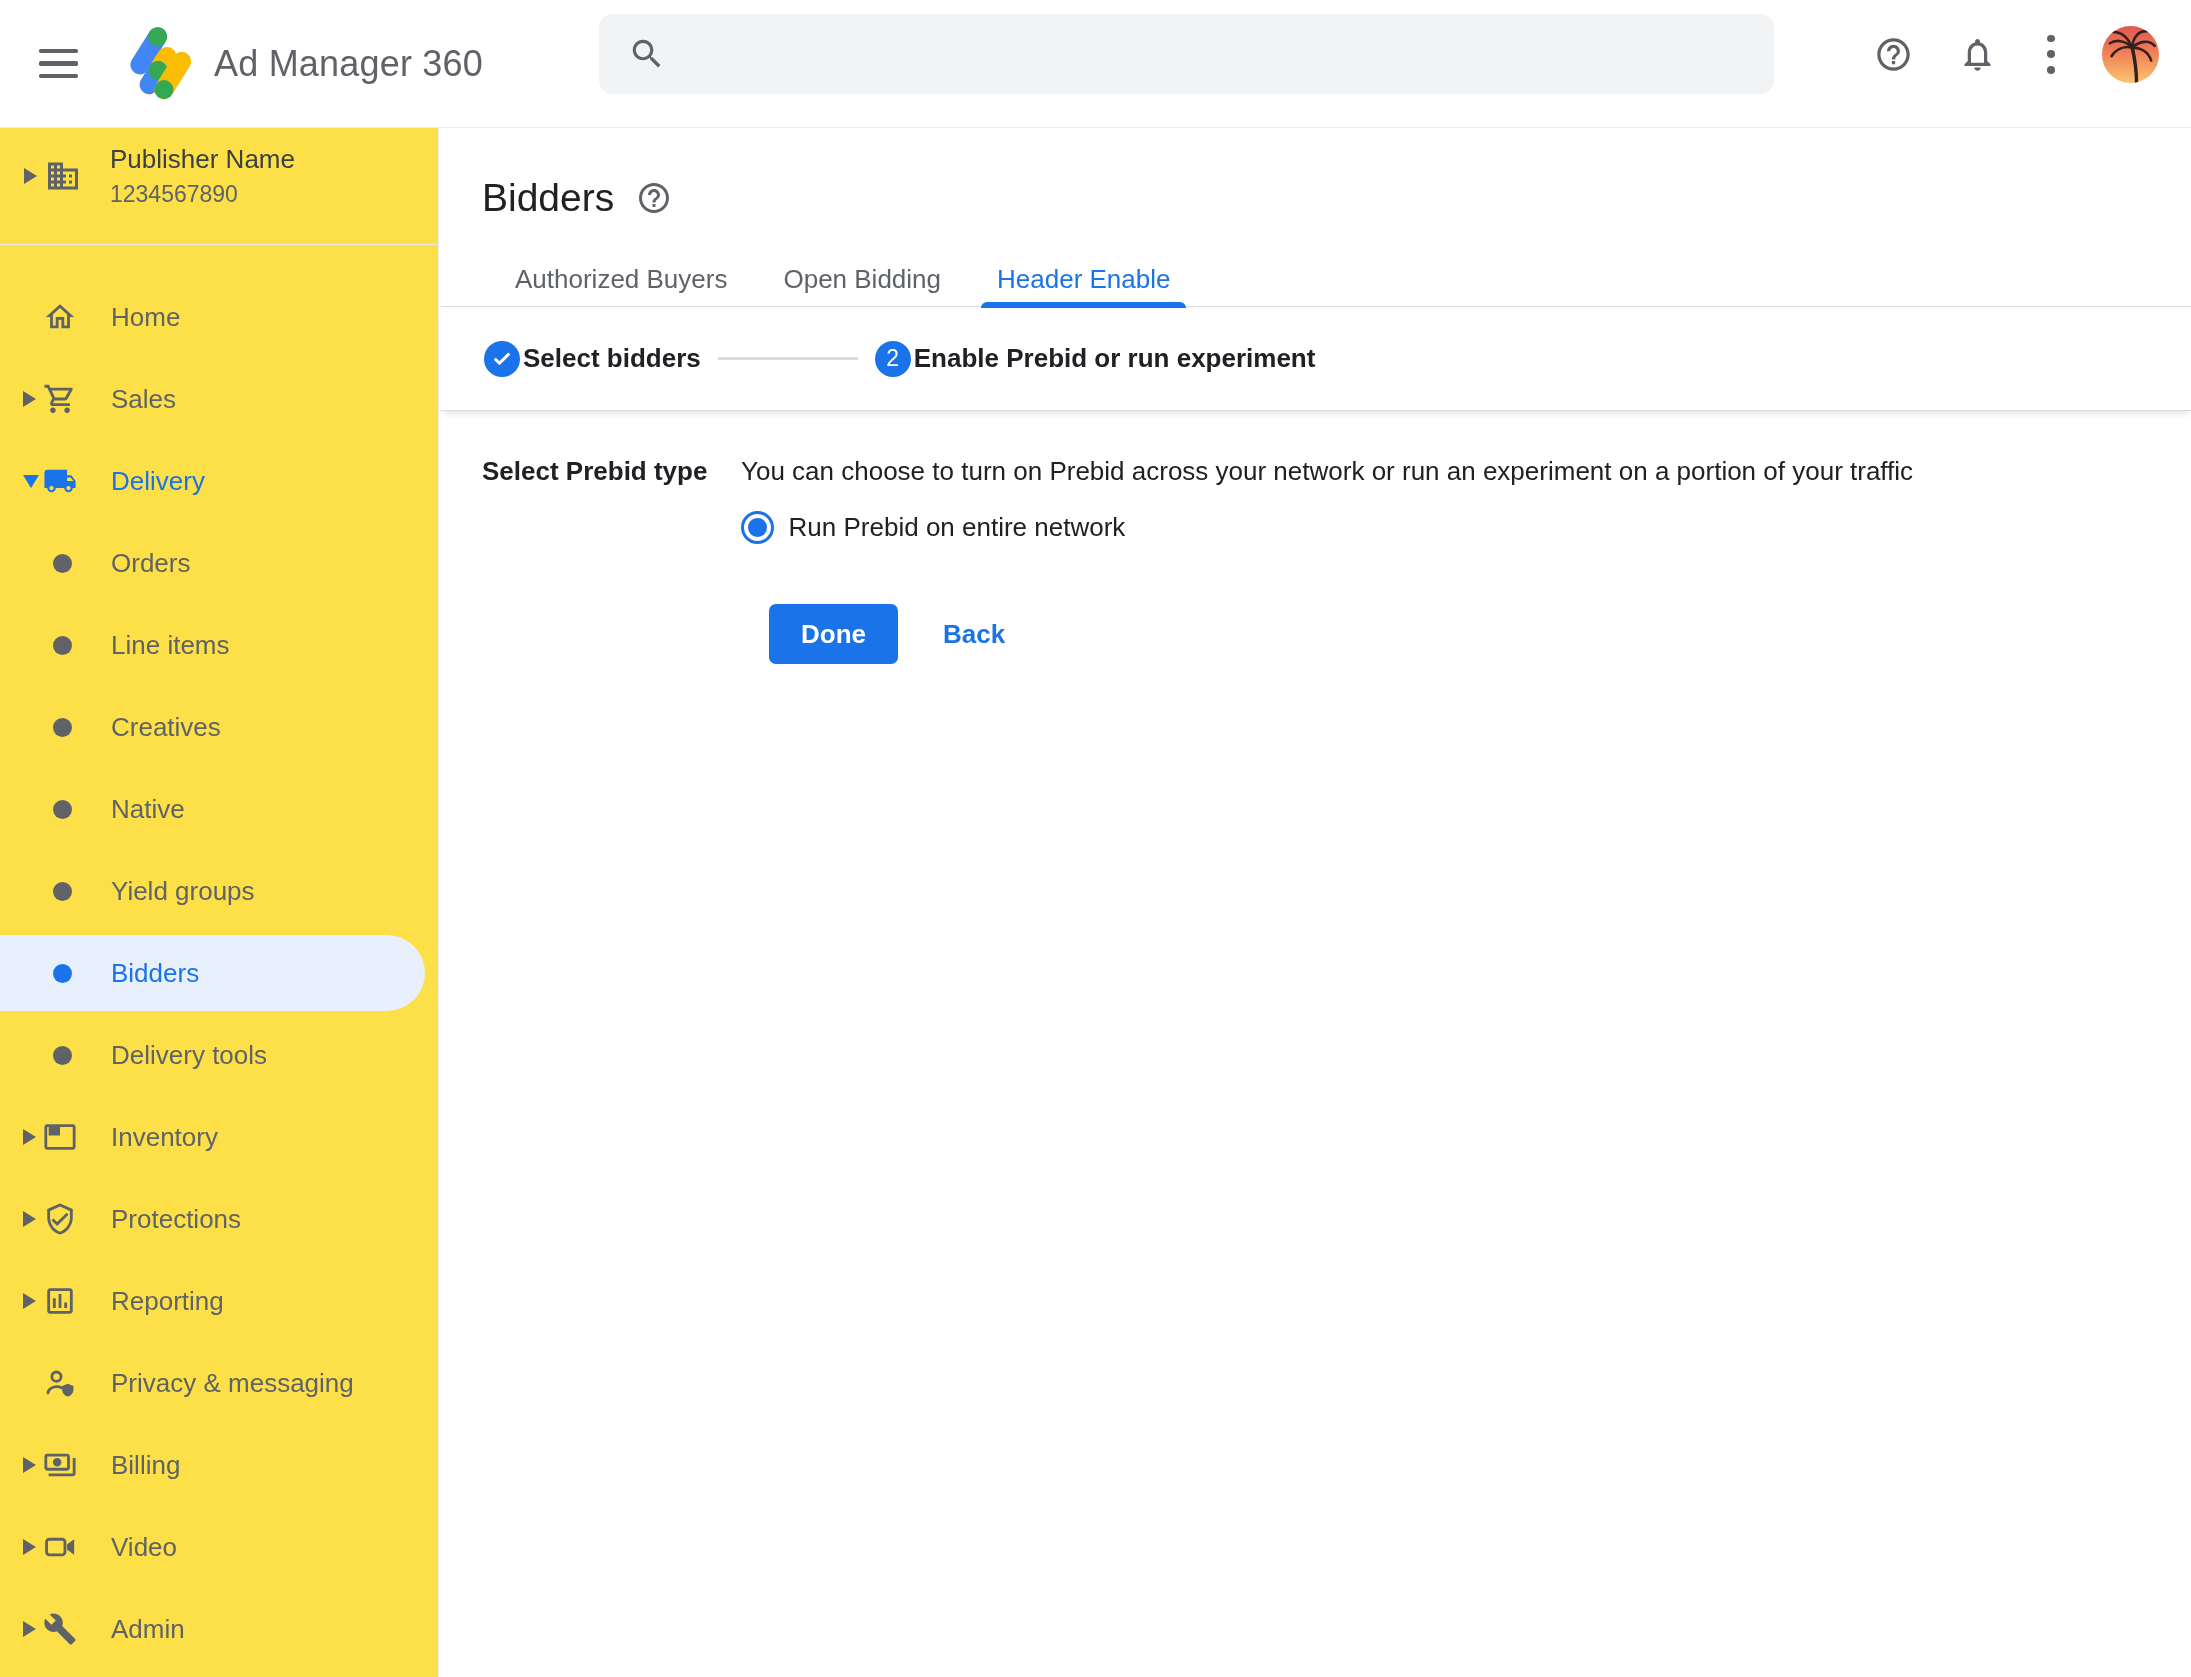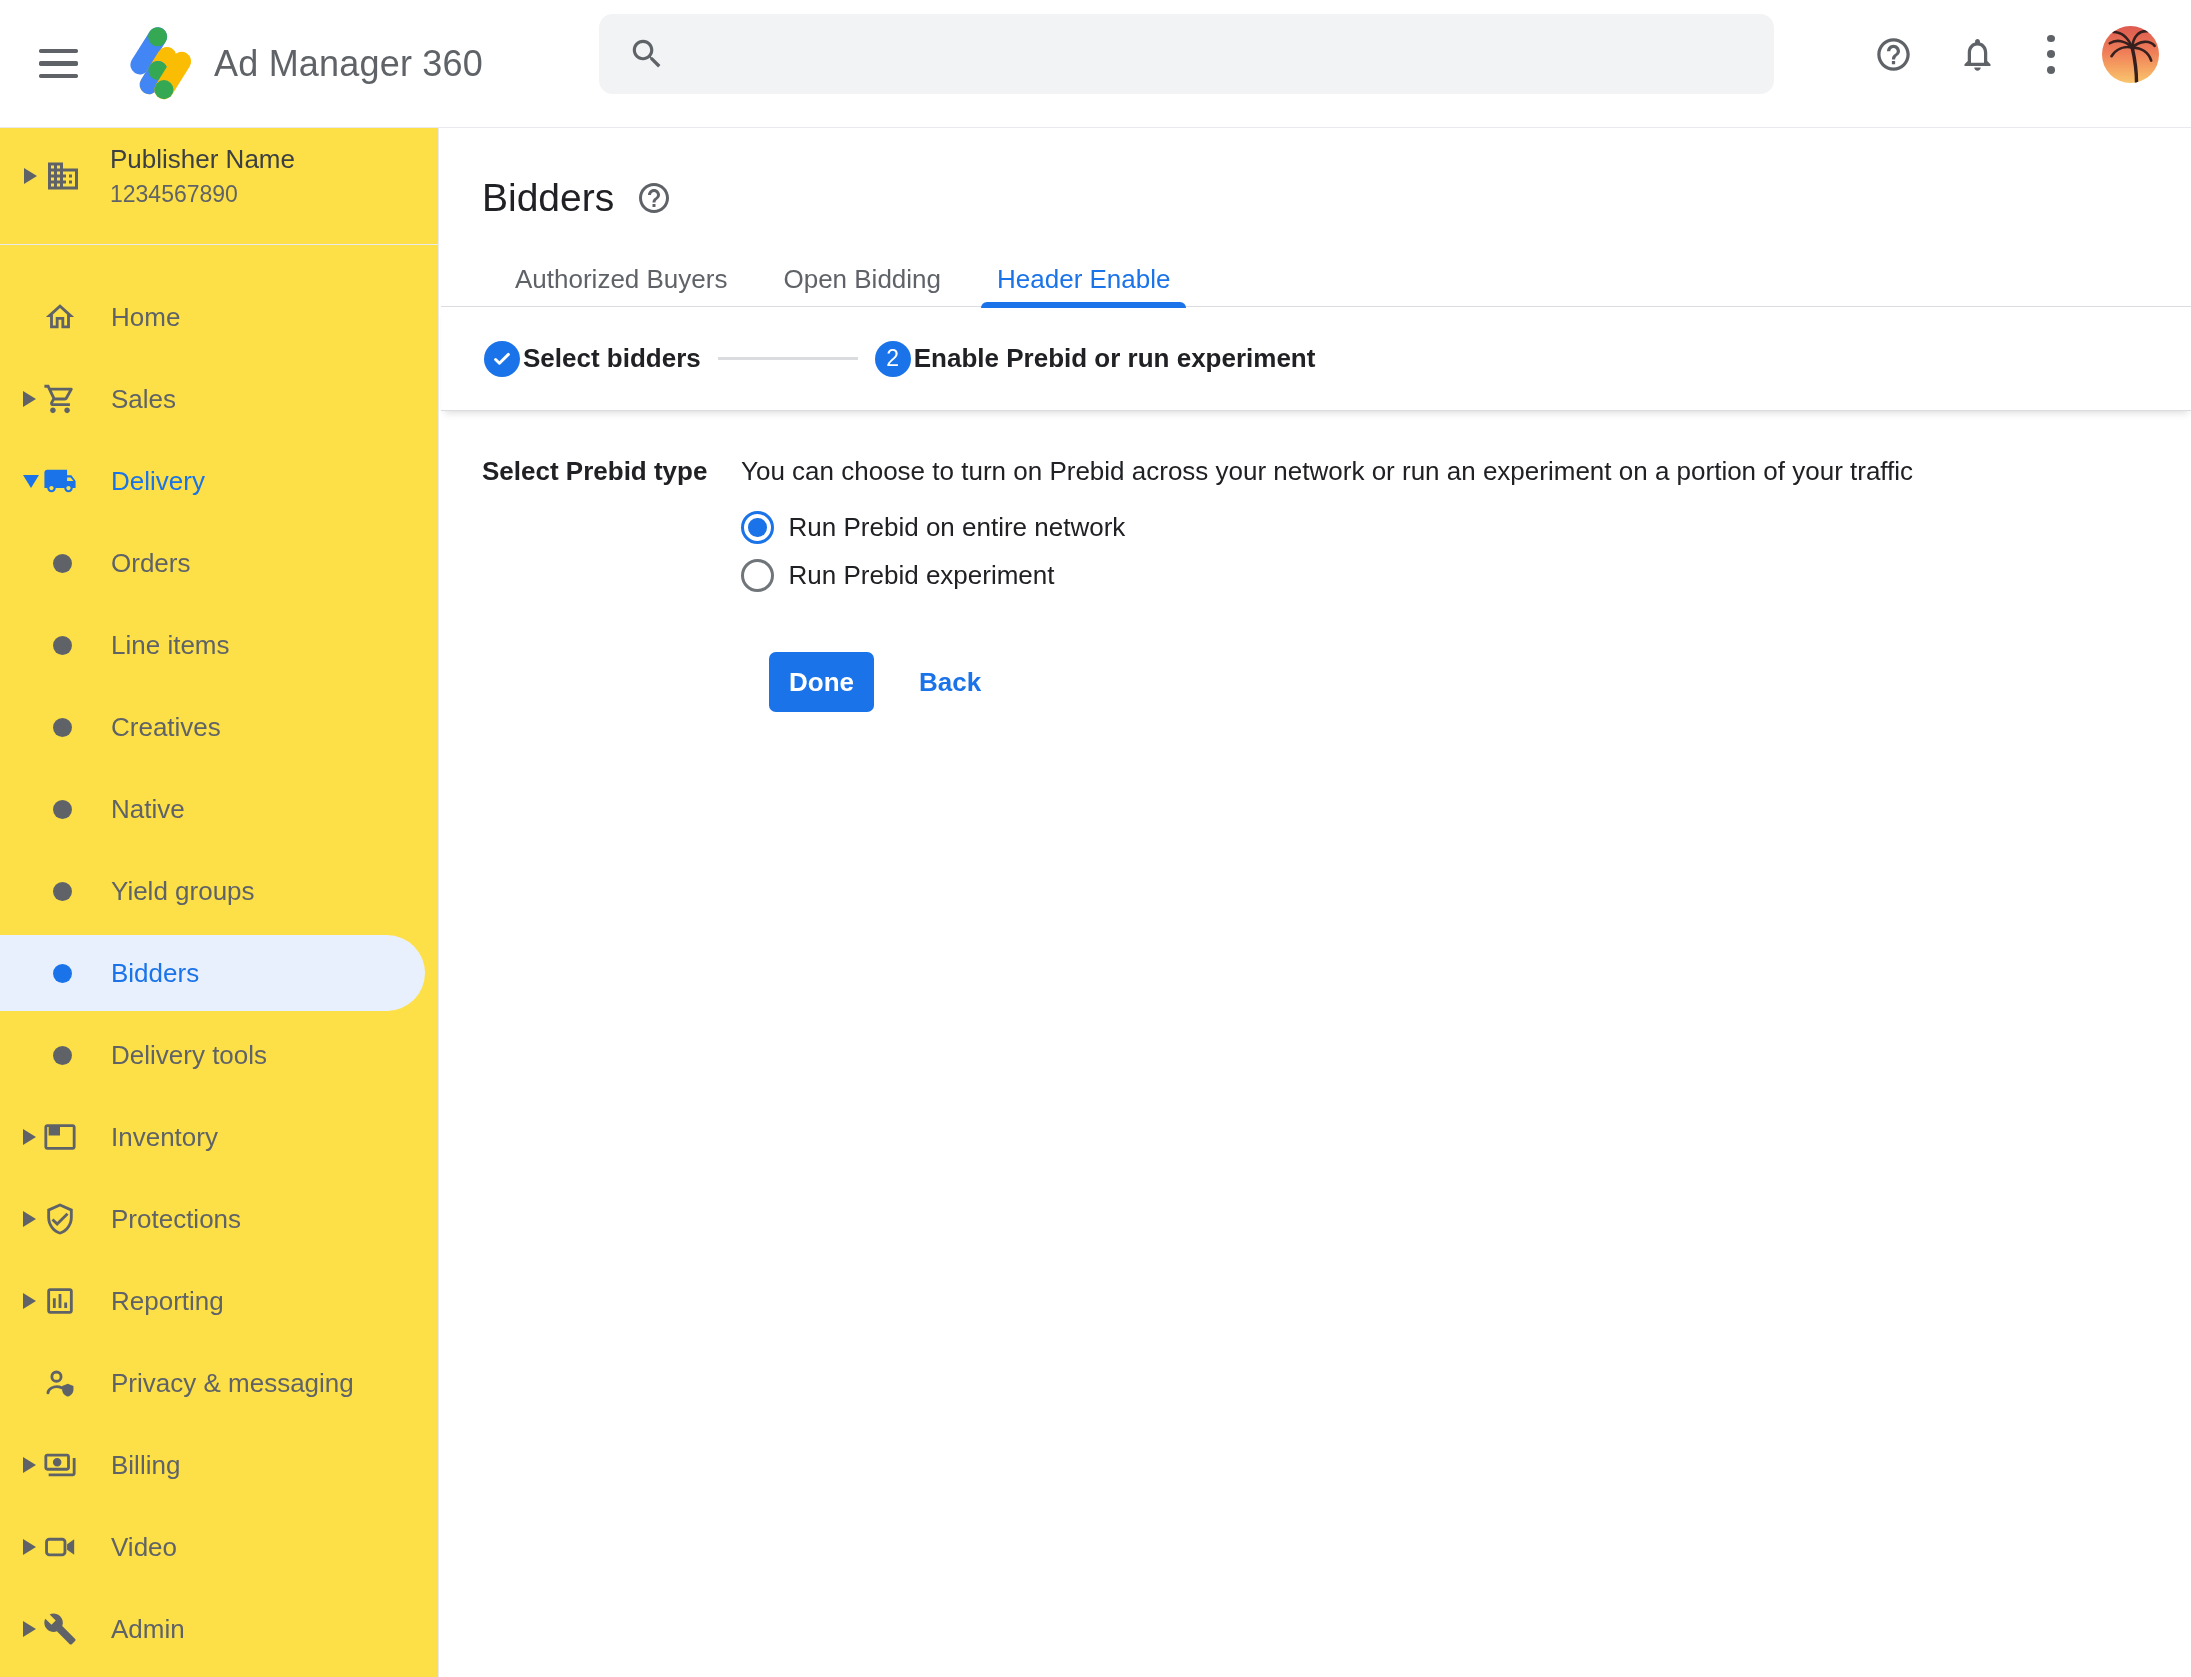--- a/index.html
+++ b/index.html
@@ -82,21 +82,21 @@
   .form-desc { font-size:26px; color:#202124; line-height:34px; }
   .options { margin-top:15.4px; }
   .option-row { height:48px; display:flex; align-items:center; cursor:pointer; }
   .radio { width:33px; height:33px; border-radius:50%; position:relative; flex:0 0 auto; }
   .radio.on  { border:3.4px solid #1a73e8; }
   .radio.on::after { content:""; position:absolute; inset:4.3px; border-radius:50%; background:#1a73e8; }
   .radio.off { border:3.4px solid #70757a; }
   .option-label { margin-left:14.6px; font-size:26px; color:#202124; white-space:nowrap; }
 
   .actions { margin:53px 0 0 28px; display:flex; align-items:center; }
-  .done-btn { height:60px; padding:0 20px; background:#1a73e8; color:#fff; border:none; border-radius:6.8px;
+  .done-btn { height:60px; padding:0 32px; background:#1a73e8; color:#fff; border:none; border-radius:6.8px;
               font-size:26px; font-weight:600; font-family:"Liberation Sans",sans-serif; cursor:pointer; }
   .back-link { margin-left:45px; font-size:26px; font-weight:600; color:#1a73e8; cursor:pointer; text-decoration:none; }
 </style>
 </head>
 <body>
 
 <div class="app">
 
   <header class="topbar">
     <div class="hamburger">
@@ -302,24 +302,20 @@
 
     <div class="form">
       <div class="form-label">Select Prebid type</div>
       <div class="form-content">
         <div class="form-desc">You can choose to turn on Prebid across your network or run an experiment on a portion of your traffic</div>
         <div class="options" id="options">
             <div class="option-row">
               <span class="radio on"></span>
               <span class="option-label">Run Prebid on entire network</span>
             </div>
-            <div class="option-row">
-              <span class="radio off"></span>
-              <span class="option-label">Run Prebid experiment</span>
-            </div>
           </div>
         <div class="actions">
           <button class="done-btn">Done</button>
           <a class="back-link">Back</a>
         </div>
       </div>
     </div>
   </main>
 </div>
 

